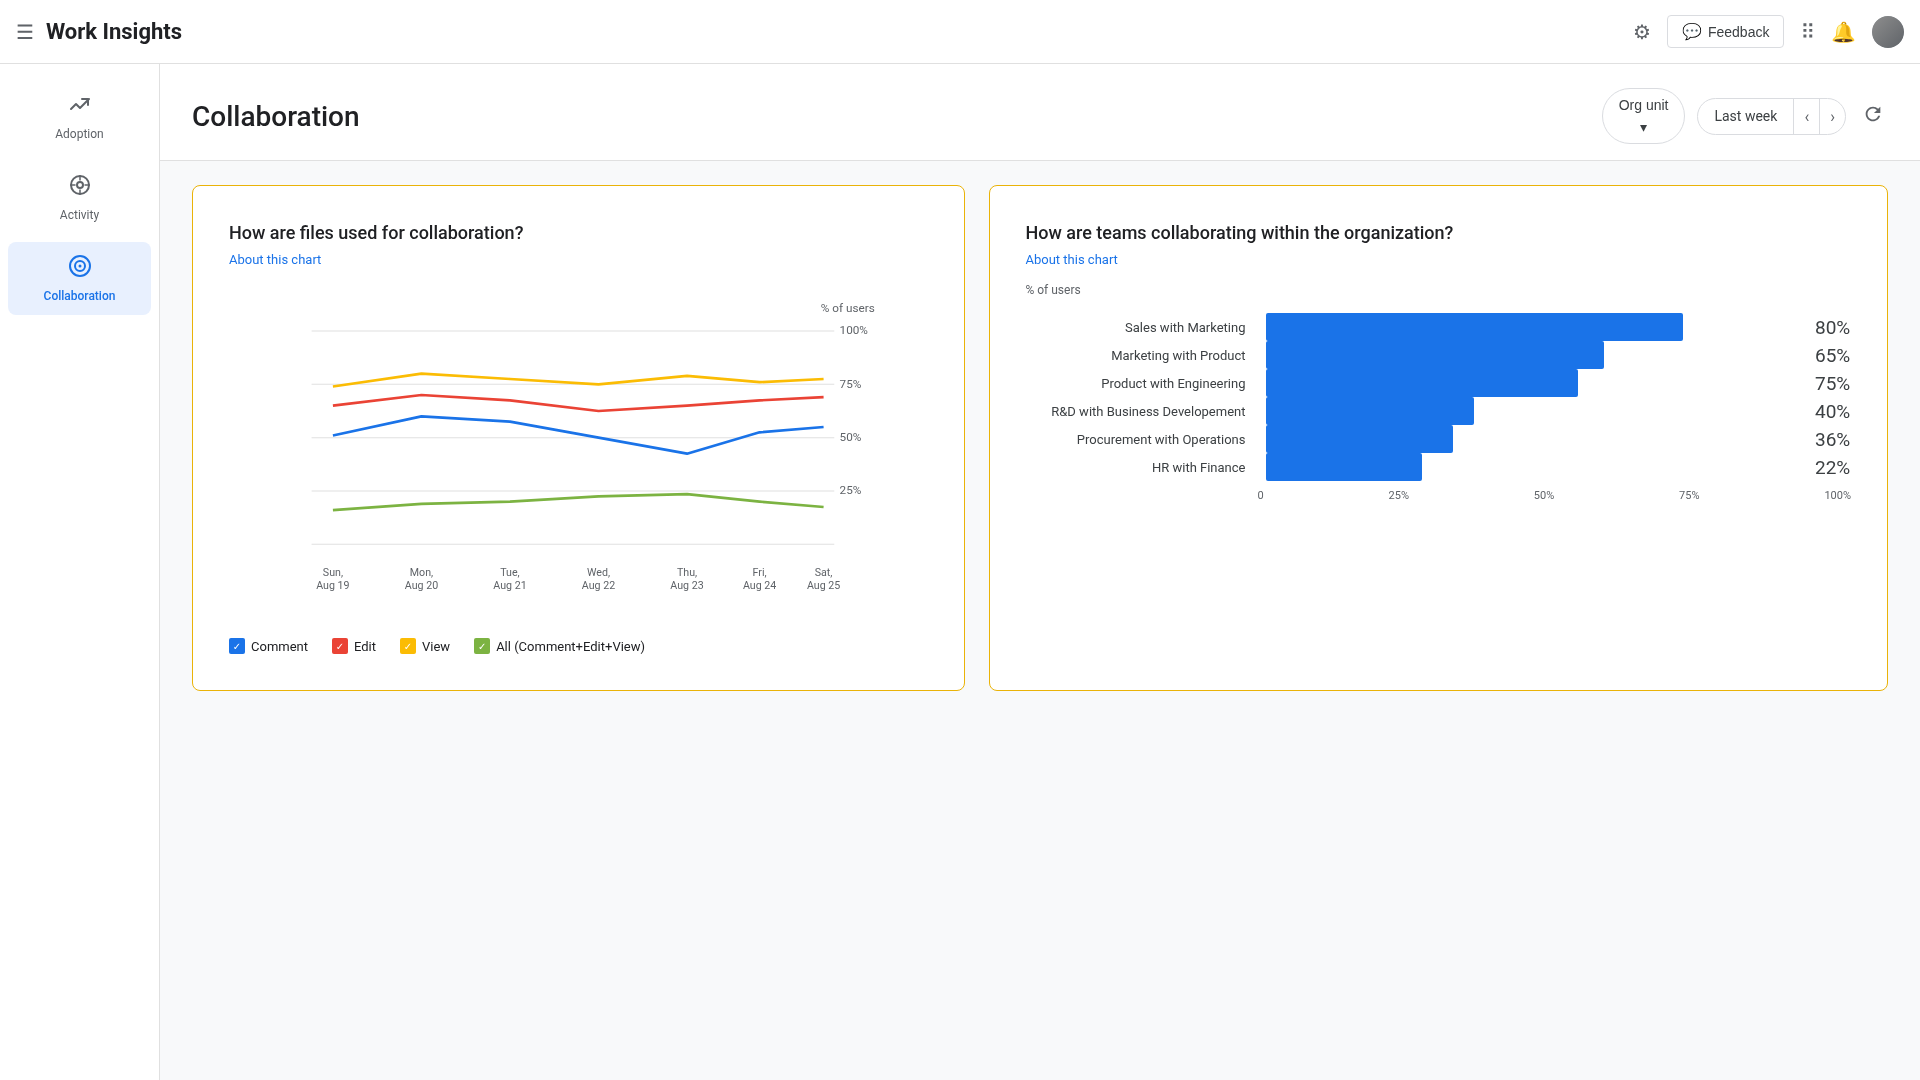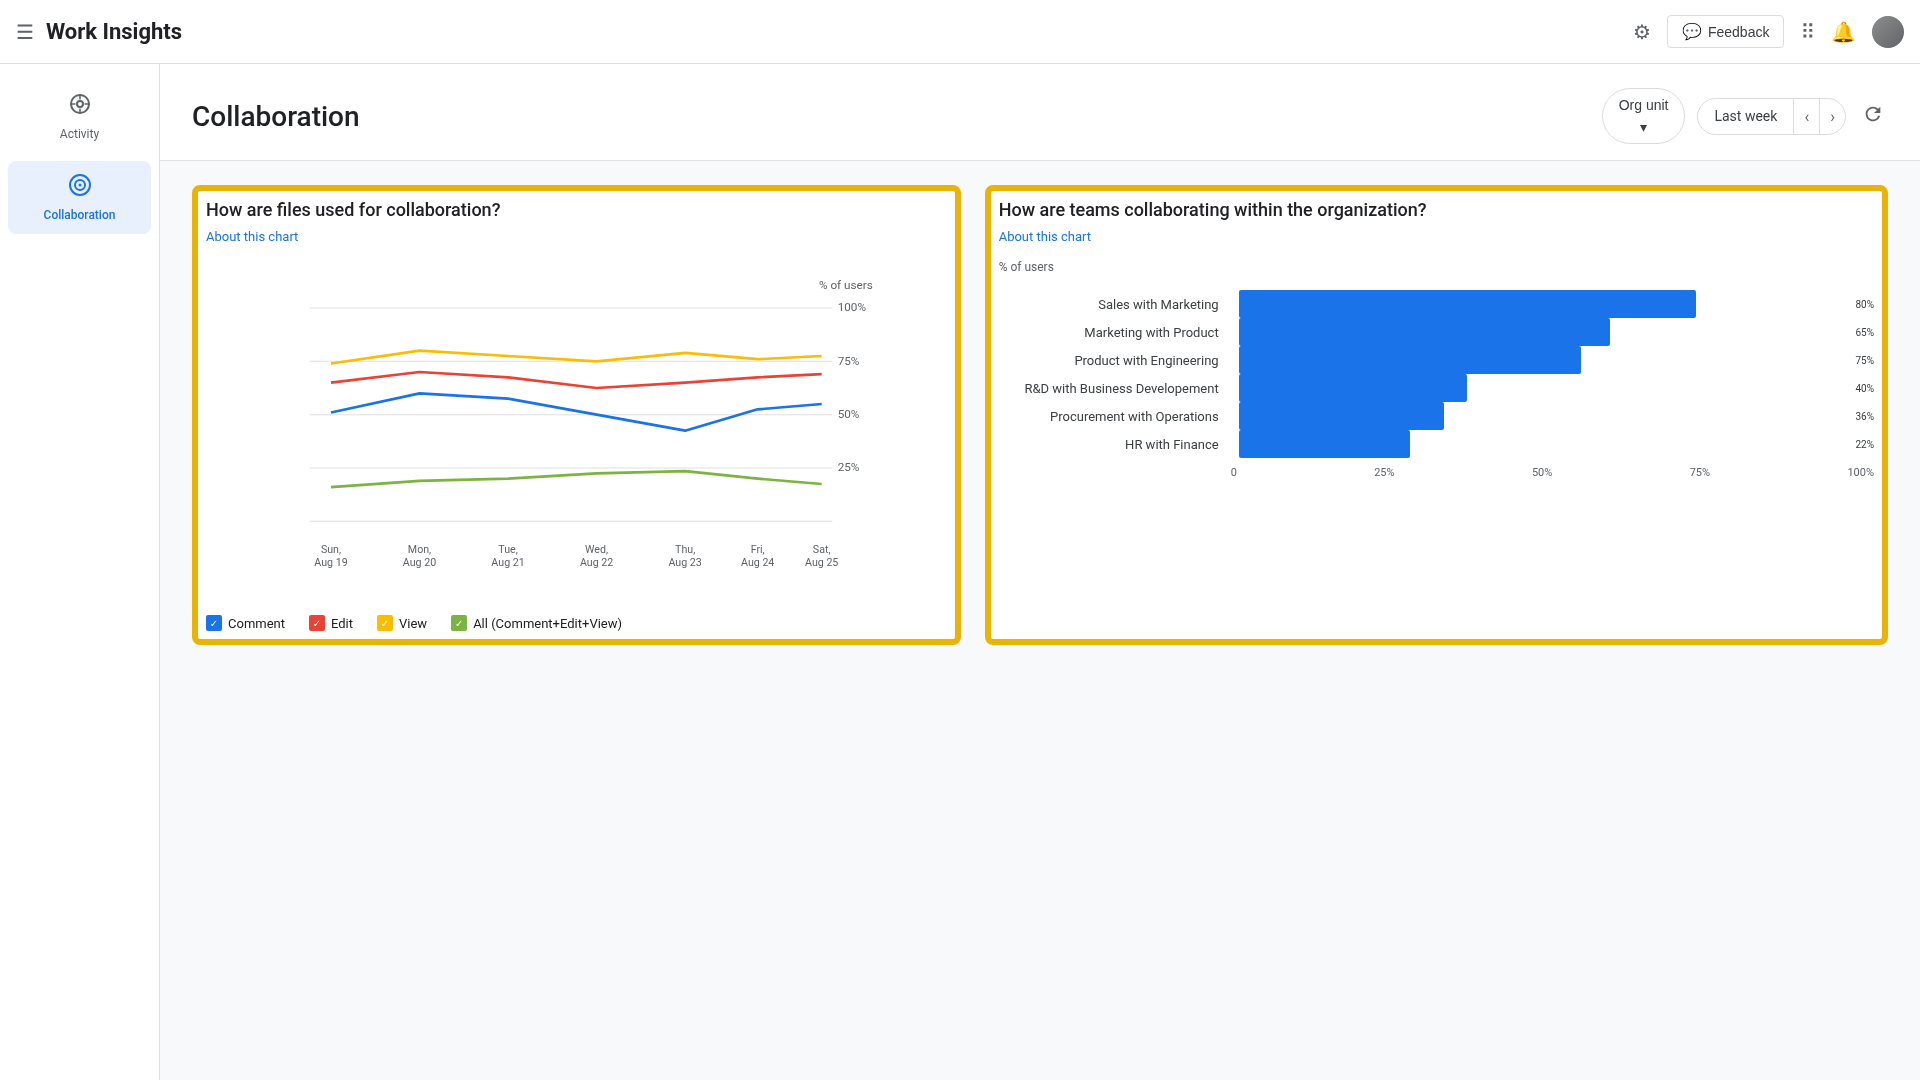--- a/index.html
+++ b/index.html
@@ -77,43 +77,43 @@
       padding: 8px 10px; cursor: pointer; color: #5f6368;
       border-left: 1px solid #dadce0; font-size: 16px;
     }
     .refresh-btn { color: #5f6368; cursor: pointer; font-size: 20px; padding: 4px; }
 
     
     .content { padding: 24px 32px; display: flex; gap: 24px; }
 
     
     .card {
-      background: #fff; border: 6px solid #eab308; border-radius: 8px;
-      padding: 8px; flex: 1;
+      background: #fff; border: 1px solid #eab308; border-radius: 8px;
+      padding: 36px; flex: 1;
     }
     .card-title { font-size: 18px; font-weight: 500; margin-bottom: 8px; color: #202124; }
     .about-link { font-size: 13px; color: #1a73e8; cursor: pointer; text-decoration: none; margin-bottom: 16px; display: inline-block; }
 
     
     .chart-container { position: relative; margin-top: 16px; }
 
     
     .legend { display: flex; gap: 24px; margin-top: 16px; flex-wrap: wrap; }
     .legend-item { display: flex; align-items: center; gap: 6px; font-size: 13px; }
     .legend-check { width: 16px; height: 16px; border-radius: 2px; display: flex; align-items: center; justify-content: center; font-size: 10px; color: #fff; }
 
     
     .bar-chart { margin-top: 16px; }
     .bar-row {
       display: flex; align-items: center; gap: 20px;
     }
     .bar-label { font-size: 13px; color: #3c4043; width: 220px; flex-shrink: 0; text-align: right; }
     .bar-track { flex: 1; position: relative; height: 28px; }
     .bar-fill { height: 28px; background: #1a73e8; border-radius: 2px; }
-    .bar-pct { font-size: 10px; color: #3c4043; margin-left: 8px; width: 36px; text-align: right; }
+    .bar-pct { font-size: 19px; color: #3c4043; margin-left: 8px; width: 36px; }
     .bar-x-axis { display: flex; justify-content: space-between; margin-left: 232px; font-size: 11px; color: #5f6368; margin-top: 8px; }
     .y-axis-label { font-size: 12px; color: #5f6368; margin-bottom: 8px; }
 
     
     svg { overflow: visible; }
   </style>
 </head>
 <body>
 
 <div class="header">
@@ -129,20 +129,29 @@
     <span class="header-icon">🔔</span>
     <div class="avatar">
       <div class="avatar-img"></div>
     </div>
   </div>
 </div>
 
 <div class="layout">
 
   <div class="sidebar">
+    <div class="sidebar-item">
+      <span class="sidebar-item-icon">
+        <svg width="24" height="24" viewBox="0 0 24 24" fill="none">
+          <path d="M3 17l5-5 4 4 9-9" stroke="#5f6368" stroke-width="2" stroke-linecap="round" stroke-linejoin="round"></path>
+          <path d="M14 7h6v6" stroke="#5f6368" stroke-width="2" stroke-linecap="round" stroke-linejoin="round"></path>
+        </svg>
+      </span>
+      <span>Adoption</span>
+    </div>
     <div class="sidebar-item">
       <span class="sidebar-item-icon">
         <svg width="24" height="24" viewBox="0 0 24 24" fill="none">
           <circle cx="12" cy="12" r="9" stroke="#5f6368" stroke-width="2"></circle>
           <path d="M12 3v4M12 17v4M3 12h4M17 12h4" stroke="#5f6368" stroke-width="1.5" stroke-linecap="round"></path>
           <circle cx="12" cy="12" r="3" stroke="#5f6368" stroke-width="2"></circle>
         </svg>
       </span>
       <span>Activity</span>
     </div>

